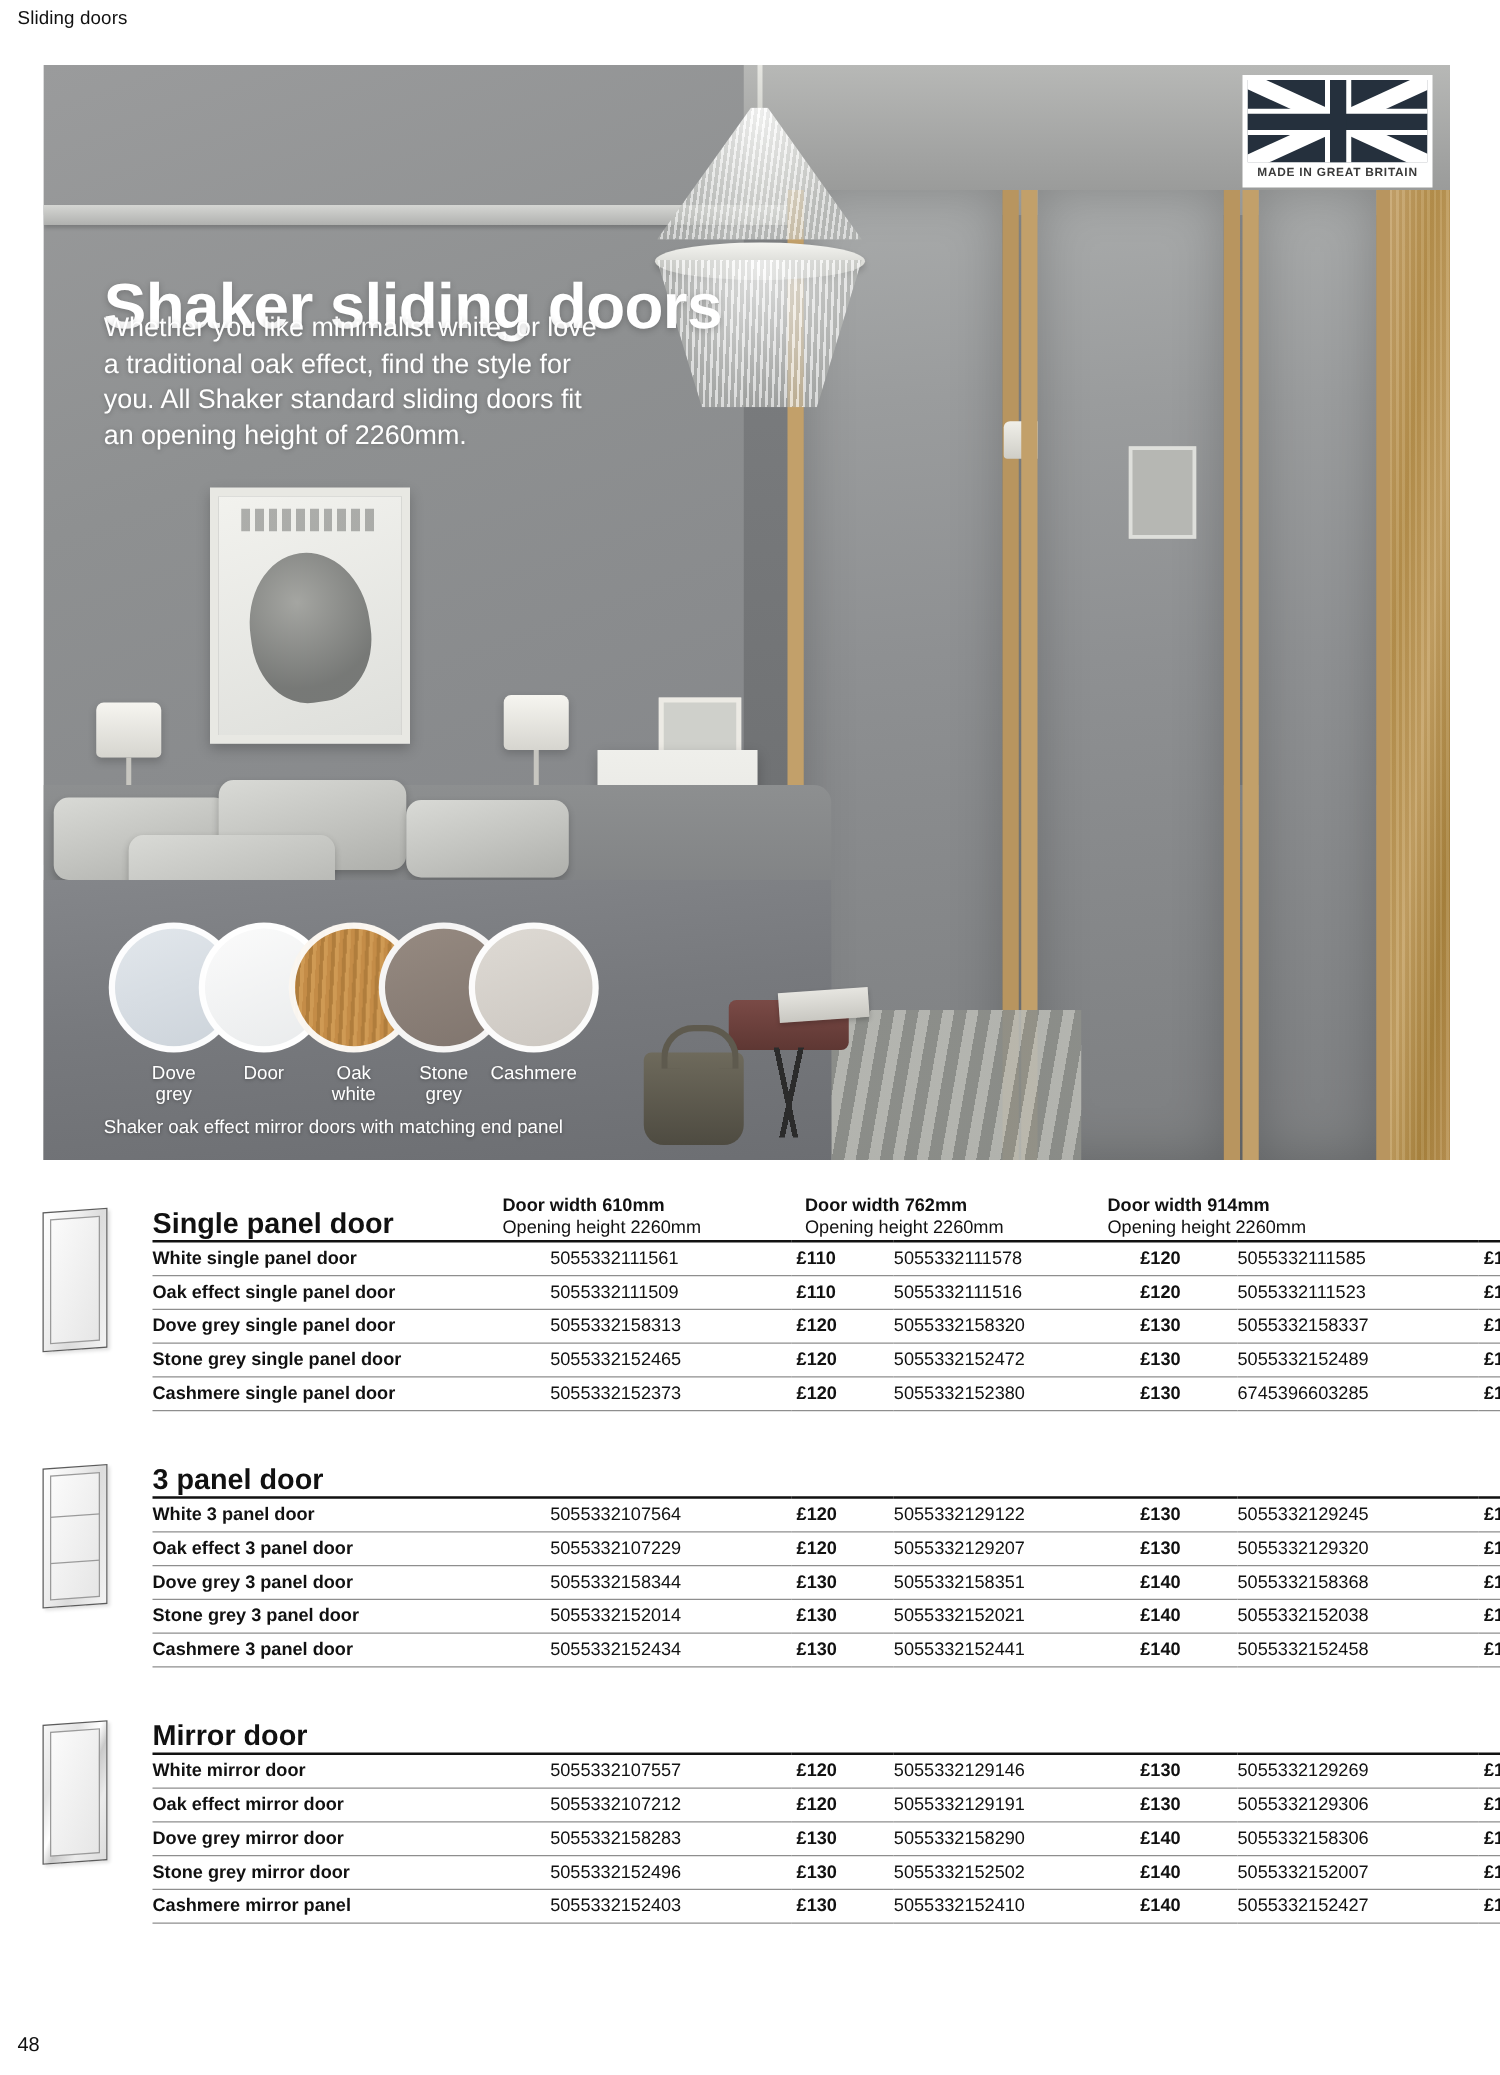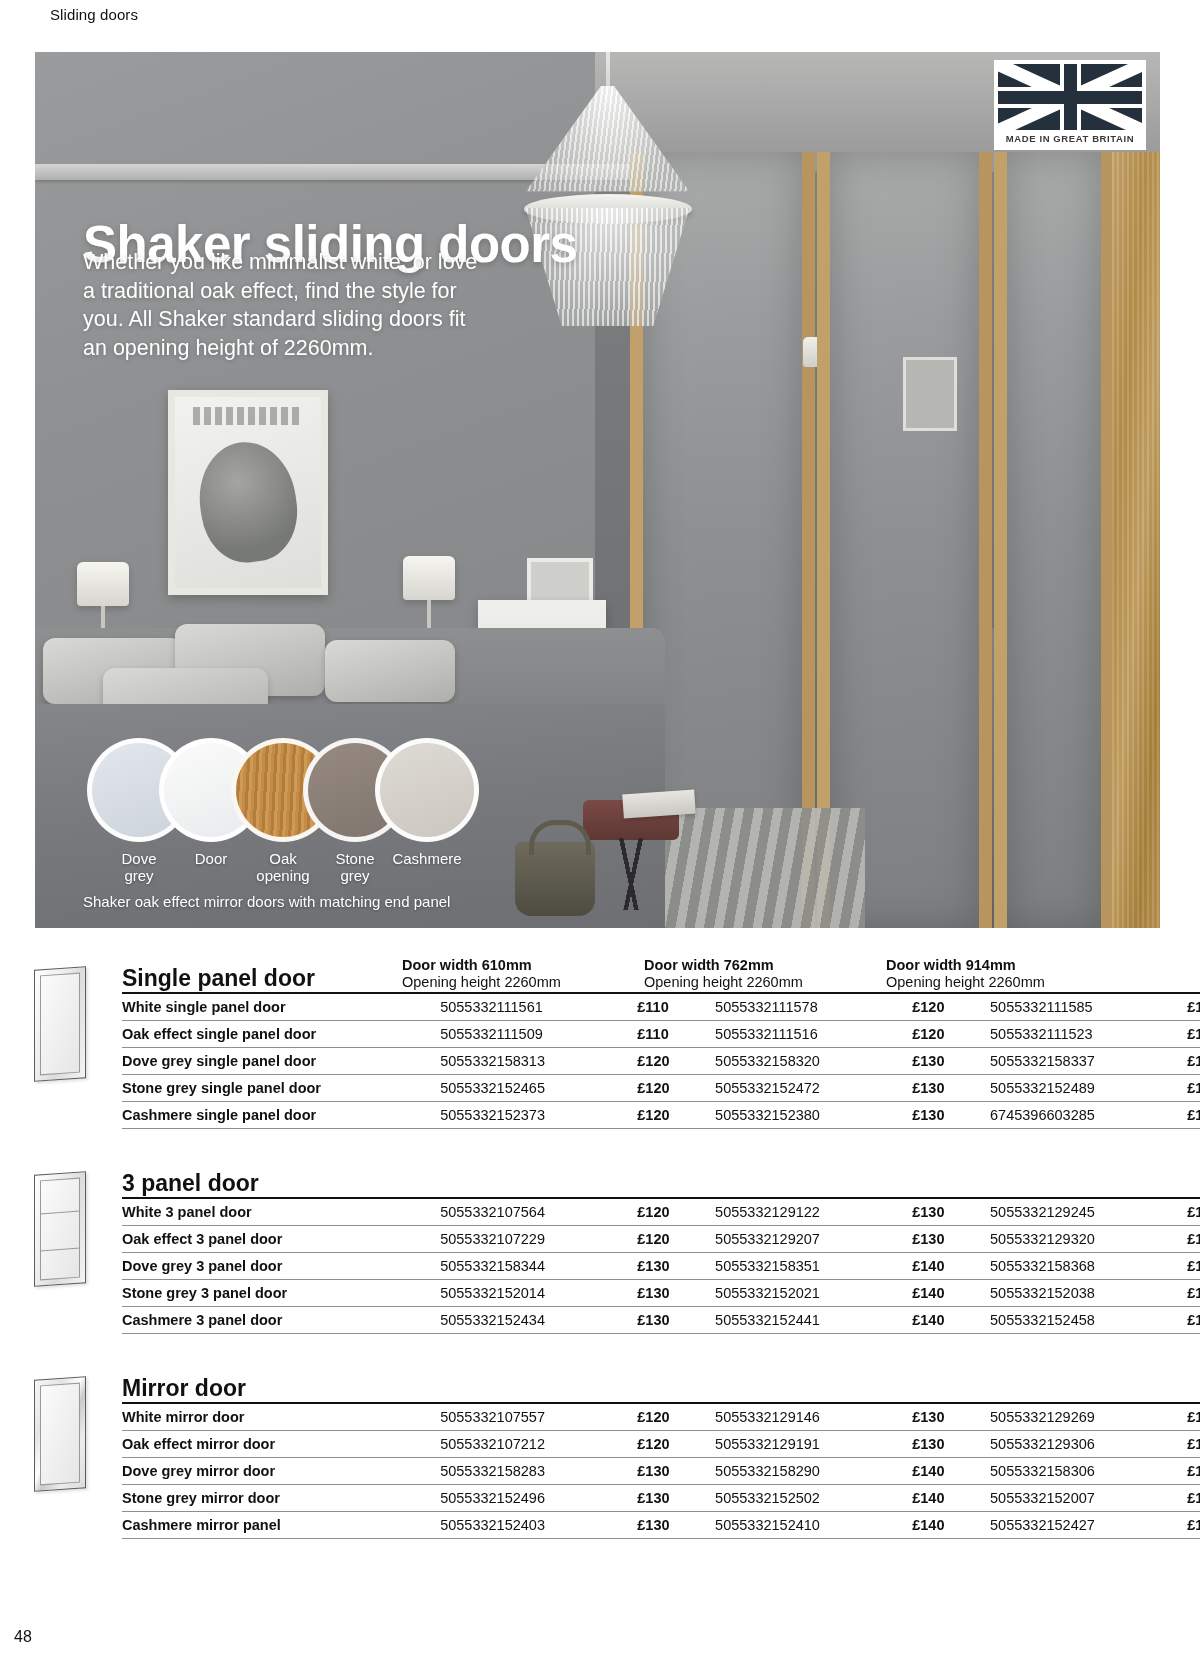--- a/index.html
+++ b/index.html
@@ -7,21 +7,21 @@
     width: 1200px; height: 1660px;
     background: #ffffff;
     font-family: "Liberation Sans", sans-serif;
     color: #1a1a1a;
     overflow: hidden;
   }
 
   
   .running-head {
     position: absolute; left: 14px; top: 6px;
-    font-size: 15px; font-weight: 400; color: #111; letter-spacing: .1px; margin-left: 36px;
+    font-size: 15px; font-weight: 400; color: #111; letter-spacing: .1px;
   }
 
   
   .hero {
     position: absolute; left: 35px; top: 52px;
     width: 1125px; height: 876px;
     overflow: hidden;
     background: linear-gradient(180deg,#8b8d8f 0%, #7c7e80 18%, #76787a 40%, #6f7173 70%, #68696b 100%);
   }
   
@@ -423,21 +423,21 @@
     <div class="sw-wrap" style="left:28px">
       <div class="sw" style="background:linear-gradient(160deg,#e2e7ec,#ccd3da)"></div>
       <div class="sw-label"><span>Dove</span><br><span>grey</span></div>
     </div>
     <div class="sw-wrap" style="left:100px">
       <div class="sw" style="background:linear-gradient(160deg,#fbfbfb,#e9ebec)"></div>
       <div class="sw-label"><span>Door</span><br><span></span></div>
     </div>
     <div class="sw-wrap" style="left:172px">
       <div class="sw" style="background:repeating-linear-gradient(93deg,#c48c47 0 3px,#b07d3c 3px 6px,#cf9a54 6px 9px)"></div>
-      <div class="sw-label"><span>Oak</span><br><span>opening</span></div>
+      <div class="sw-label"><span>Oak</span><br><span>white</span></div>
     </div>
     <div class="sw-wrap" style="left:244px">
       <div class="sw" style="background:linear-gradient(160deg,#968a81,#80756e)"></div>
       <div class="sw-label"><span>Stone</span><br><span>grey</span></div>
     </div>
     <div class="sw-wrap" style="left:316px">
       <div class="sw" style="background:linear-gradient(160deg,#dedad4,#cbc6c0)"></div>
       <div class="sw-label"><span>Cashmere</span><br><span></span></div>
     </div>
   </div>

